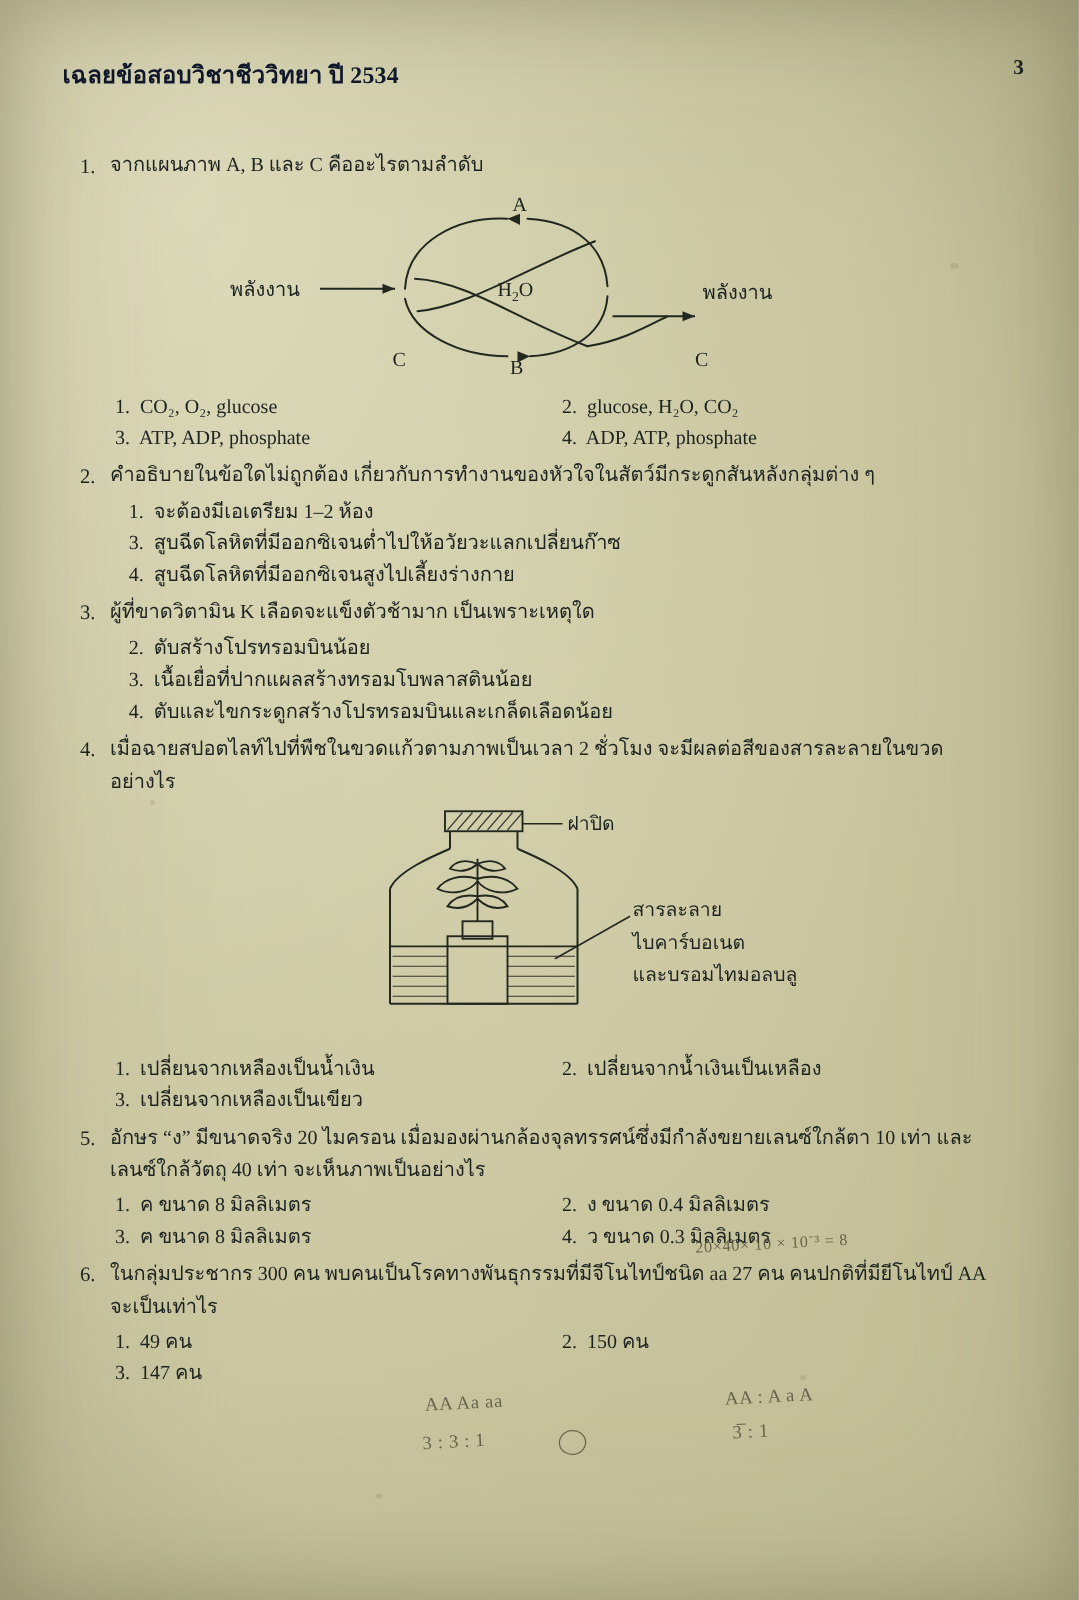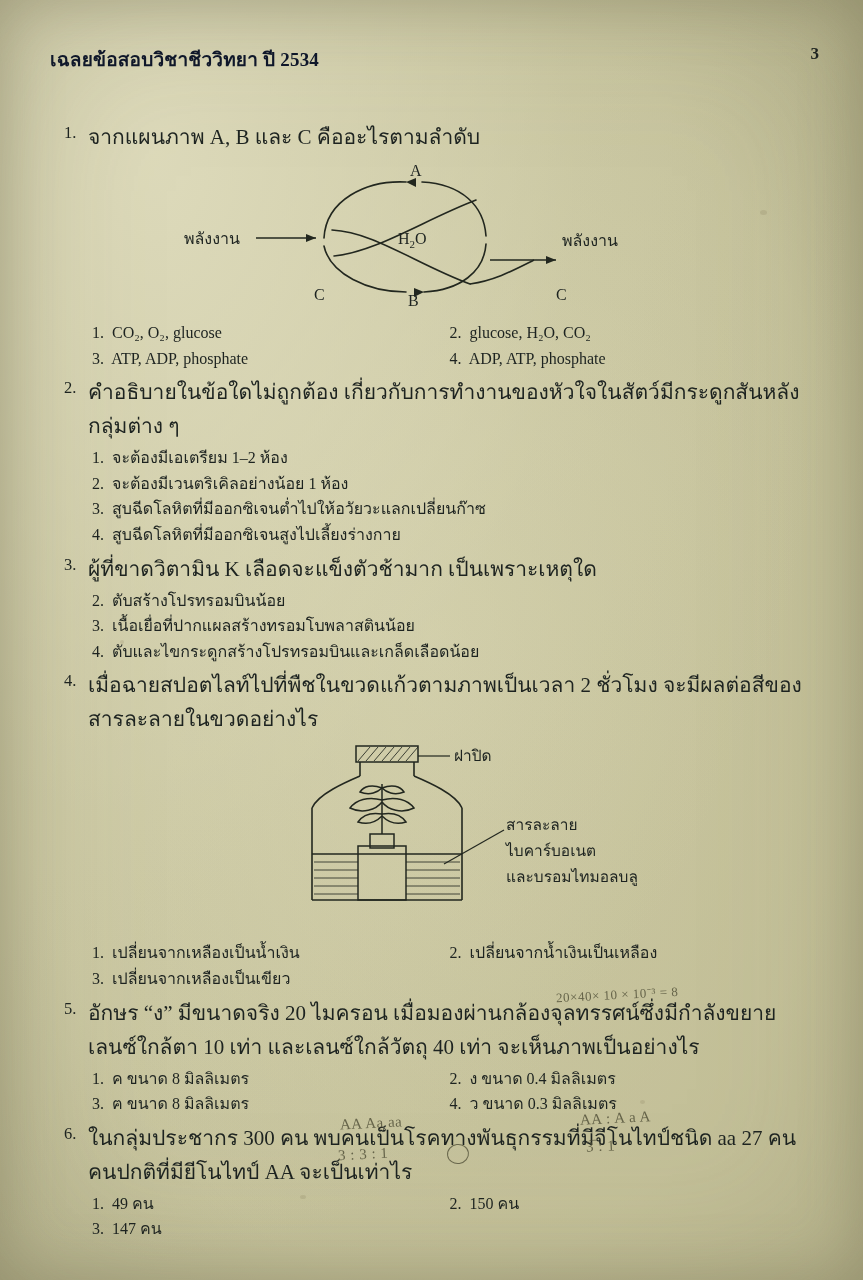--- a/index.html
+++ b/index.html
@@ -49,28 +49,28 @@
     position:absolute; top:120px; left:64px; right:56px;
   }
   .q {
     display:flex; margin-bottom:2px;
   }
   .q-num {
     width: 24px; flex:0 0 24px; text-align:left;
     font-size:16.5px; line-height:1.62;
   }
   .q-text {
-    font-size:21px; line-height:1.62; flex:1 1 auto;
+    font-size:16px; line-height:1.62; flex:1 1 auto;
   }
   .choices {
     display:flex; flex-wrap:wrap; margin: 1px 0 4px 0;
     padding-left: 28px;
   }
   .choices.two-col .choice { width:50%; box-sizing:border-box; }
-  .choices.one-col .choice { width:100%; }
+  .choices.one-col .choice { width:100%;margin-left:11px; }
   .choice {
     font-size:16px; line-height:1.60; padding-right:8px;
   }
   .choice .cn { display:inline-block; min-width:16px; }
 
   
   .fig-cycle { position:relative; height:150px; margin:6px 0 10px 0; }
   .fig-cycle svg { position:absolute; left:120px; top:0; }
 
   
@@ -171,21 +171,20 @@
       <div class="choice"><span class="cn">3.</span> <span>ATP, ADP, phosphate</span></div>
       <div class="choice"><span class="cn">4.</span> <span>ADP, ATP, phosphate</span></div>
     </div>
 
     <div class="q">
       <div class="q-num">2.</div>
       <div class="q-text">คำอธิบายในข้อใดไม่ถูกต้อง เกี่ยวกับการทำงานของหัวใจในสัตว์มีกระดูกสันหลังกลุ่มต่าง ๆ</div>
     </div>
     <div class="choices one-col">
       <div class="choice"><span class="cn">1.</span> <span>จะต้องมีเอเตรียม 1–2 ห้อง</span></div>
-      <div class="choice"><span class="cn">2.</span> <span>จะต้องมีเวนตริเคิลอย่างน้อย 1 ห้อง</span></div>
       <div class="choice"><span class="cn">3.</span> <span>สูบฉีดโลหิตที่มีออกซิเจนต่ำไปให้อวัยวะแลกเปลี่ยนก๊าซ</span></div>
       <div class="choice"><span class="cn">4.</span> <span>สูบฉีดโลหิตที่มีออกซิเจนสูงไปเลี้ยงร่างกาย</span></div>
     </div>
 
     <div class="q">
       <div class="q-num">3.</div>
       <div class="q-text">ผู้ที่ขาดวิตามิน K เลือดจะแข็งตัวช้ามาก เป็นเพราะเหตุใด</div>
     </div>
     <div class="choices one-col">
       <div class="choice"><span class="cn">2.</span> <span>ตับสร้างโปรทรอมบินน้อย</span></div>

